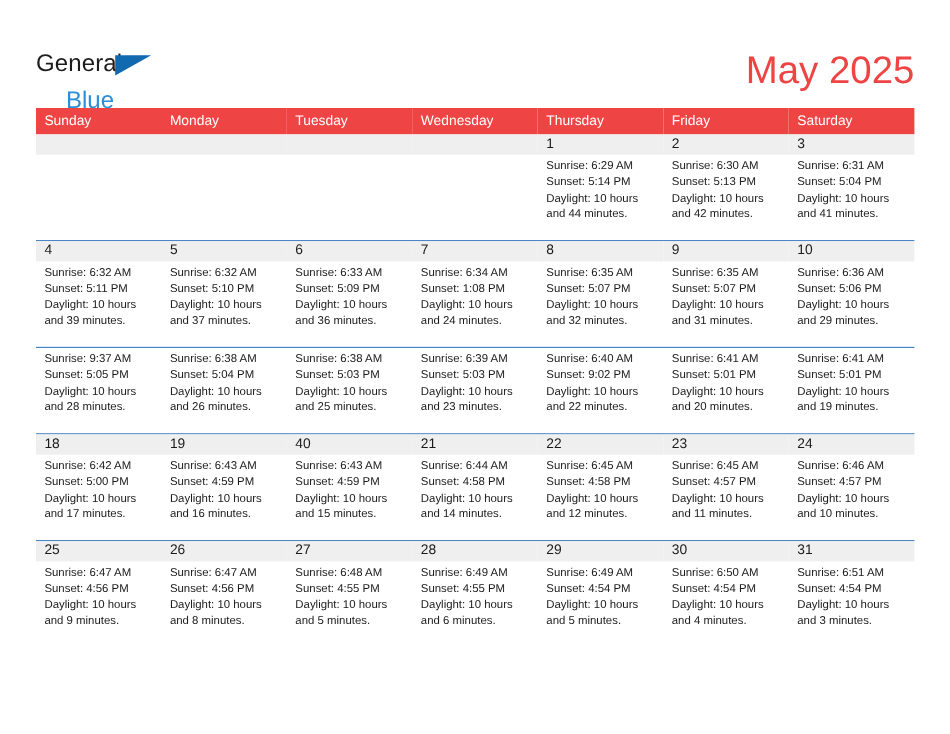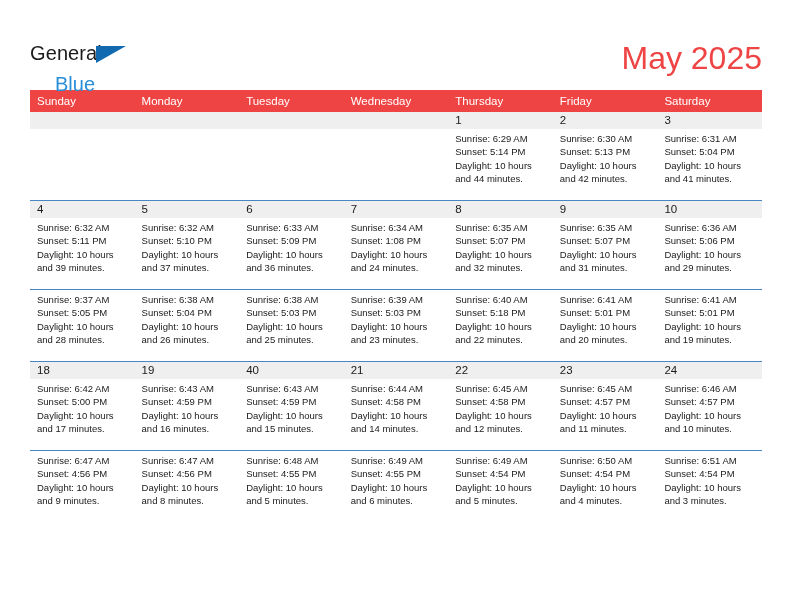--- a/index.html
+++ b/index.html
@@ -264,21 +264,21 @@
             <span class="info-line">Sunset: 5:03 PM</span>
             <span class="info-line daylight-line">Daylight: 10 hours and 25 minutes.</span>
           </td>
           <td>
             <span class="info-line">Sunrise: 6:39 AM</span>
             <span class="info-line">Sunset: 5:03 PM</span>
             <span class="info-line daylight-line">Daylight: 10 hours and 23 minutes.</span>
           </td>
           <td>
             <span class="info-line">Sunrise: 6:40 AM</span>
-            <span class="info-line">Sunset: 5:18 PM</span>
+            <span class="info-line">Sunset: 9:02 PM</span>
             <span class="info-line daylight-line">Daylight: 10 hours and 22 minutes.</span>
           </td>
           <td>
             <span class="info-line">Sunrise: 6:41 AM</span>
             <span class="info-line">Sunset: 5:01 PM</span>
             <span class="info-line daylight-line">Daylight: 10 hours and 20 minutes.</span>
           </td>
           <td>
             <span class="info-line">Sunrise: 6:41 AM</span>
             <span class="info-line">Sunset: 5:01 PM</span>
@@ -330,20 +330,29 @@
           </td>
           <td>
             <span class="info-line">Sunrise: 6:46 AM</span>
             <span class="info-line">Sunset: 4:57 PM</span>
             <span class="info-line daylight-line">Daylight: 10 hours and 10 minutes.</span>
           </td>
         </tr>
         <tr class="week-sep">
           <td colspan="7"></td>
         </tr>
+        <tr class="daynum-row">
+          <td>25</td>
+          <td>26</td>
+          <td>27</td>
+          <td>28</td>
+          <td>29</td>
+          <td>30</td>
+          <td>31</td>
+        </tr>
         <tr class="info-row">
           <td>
             <span class="info-line">Sunrise: 6:47 AM</span>
             <span class="info-line">Sunset: 4:56 PM</span>
             <span class="info-line daylight-line">Daylight: 10 hours and 9 minutes.</span>
           </td>
           <td>
             <span class="info-line">Sunrise: 6:47 AM</span>
             <span class="info-line">Sunset: 4:56 PM</span>
             <span class="info-line daylight-line">Daylight: 10 hours and 8 minutes.</span>

